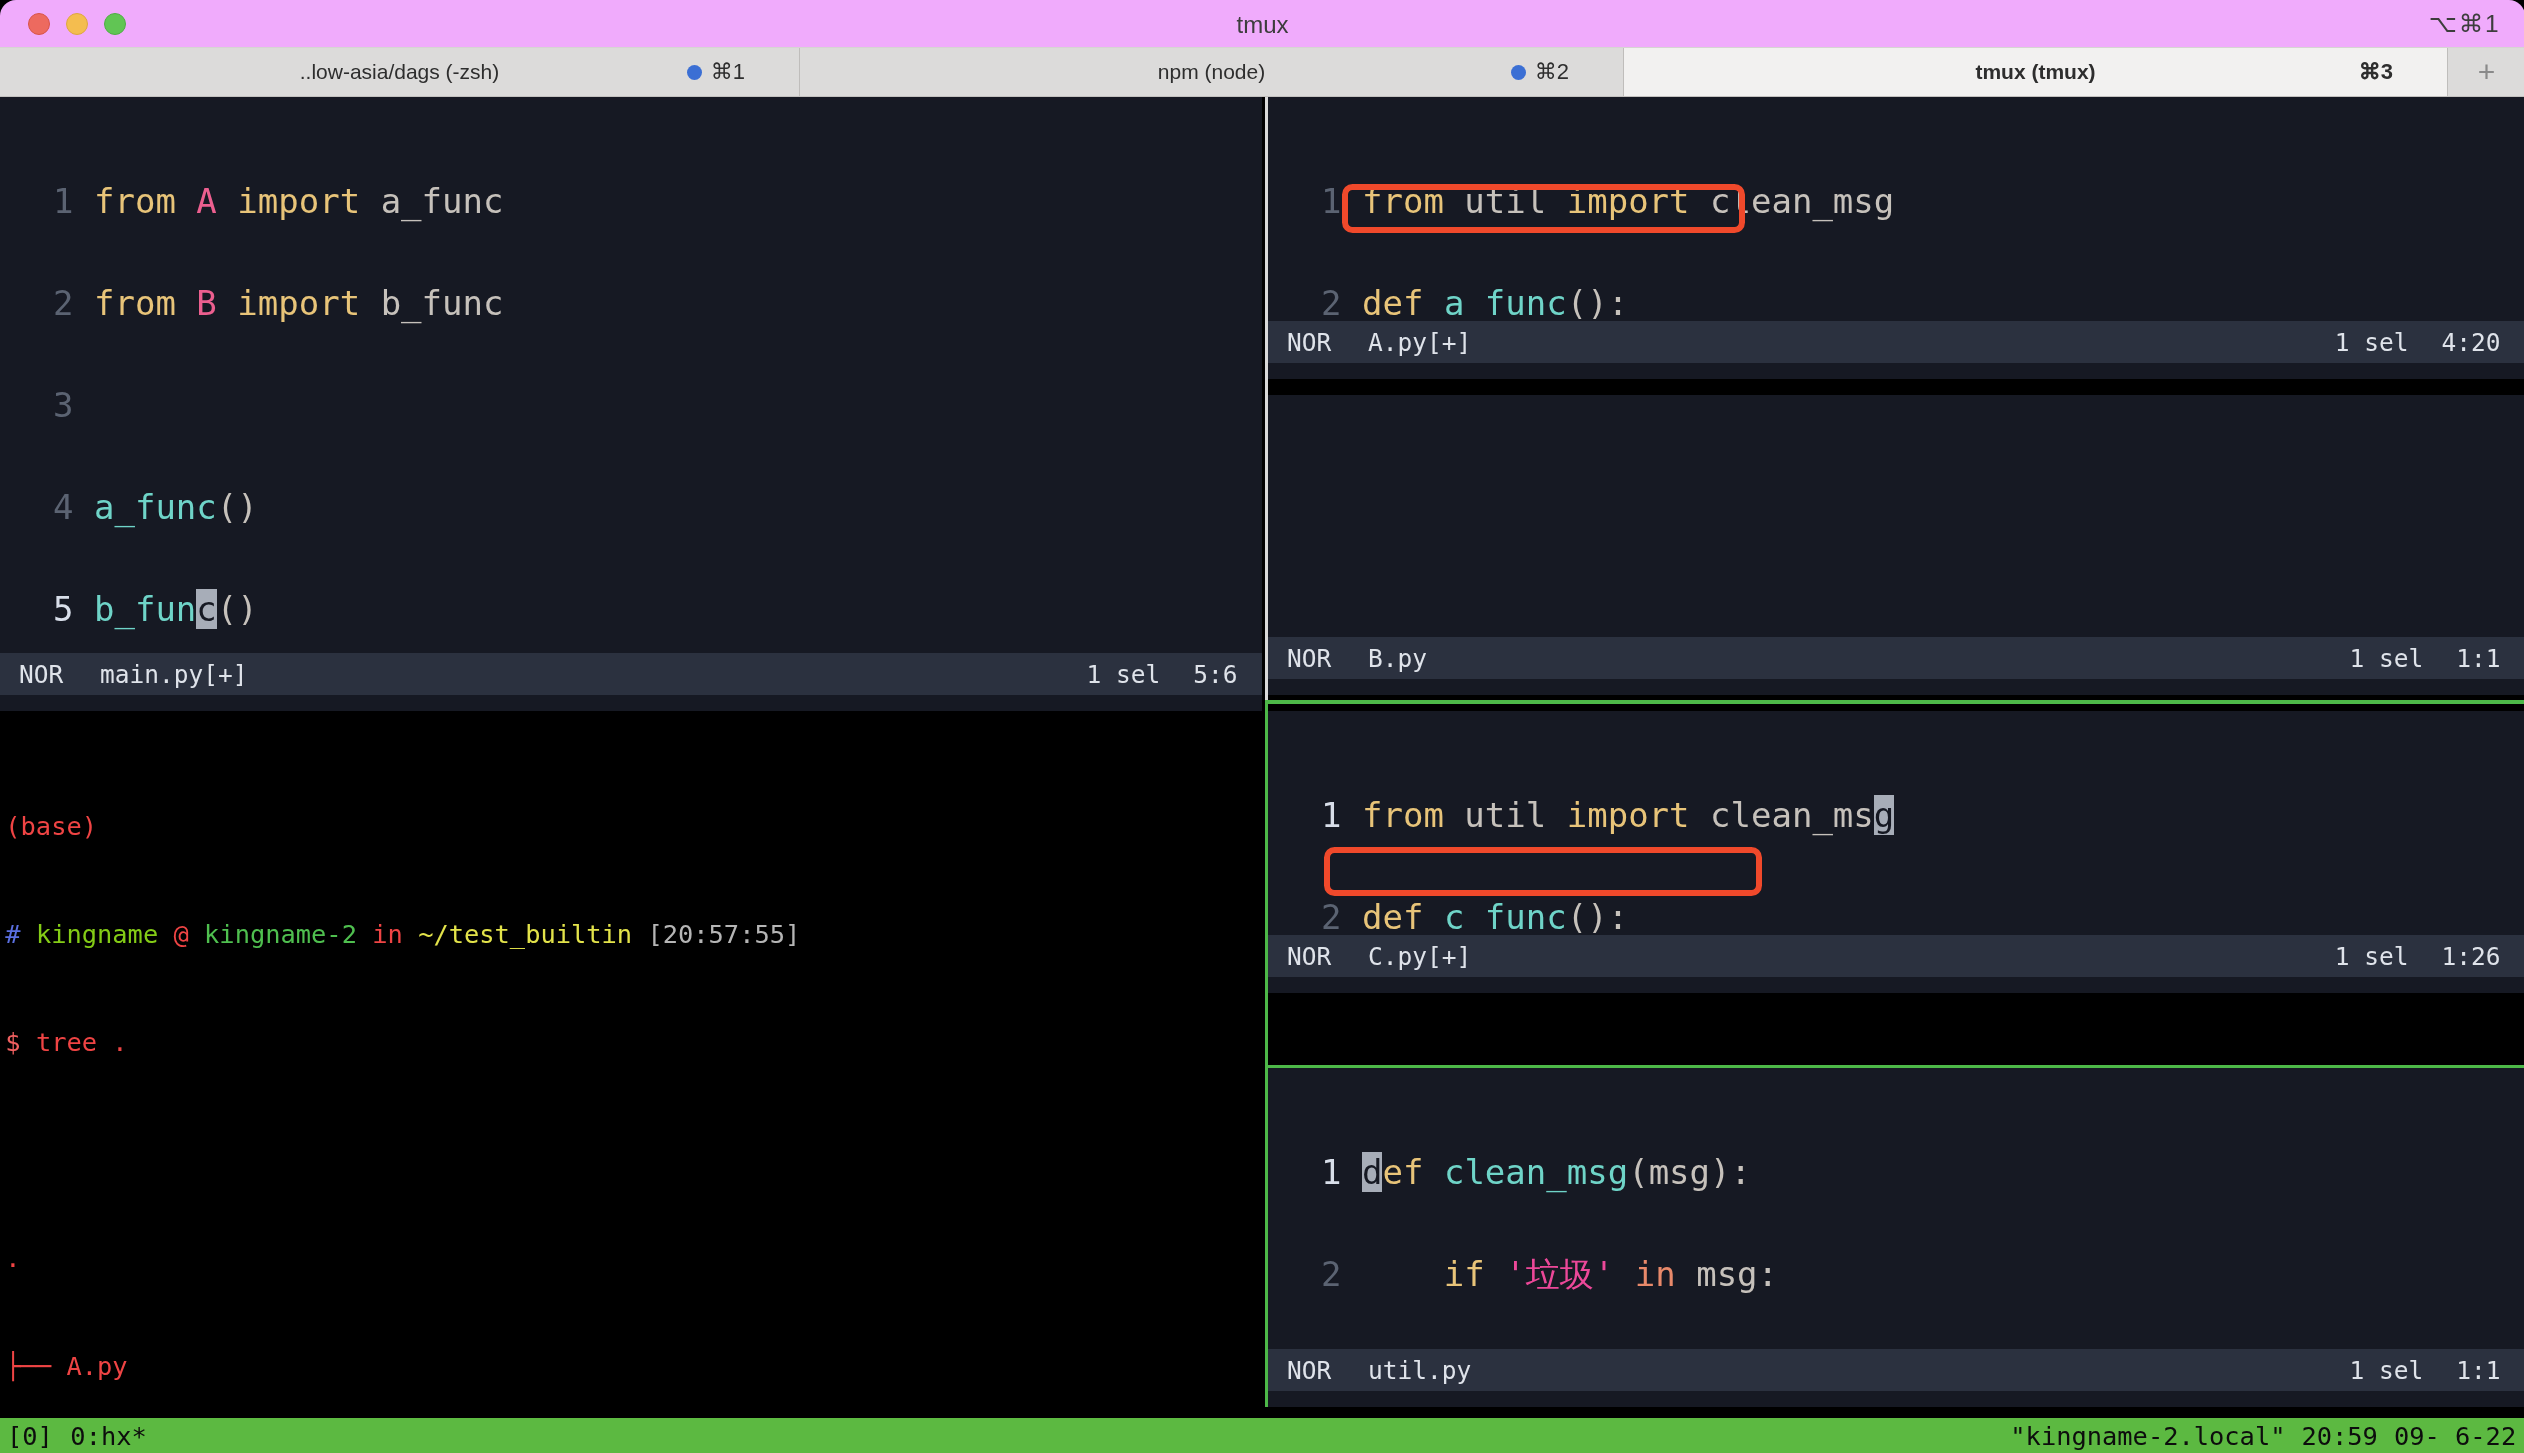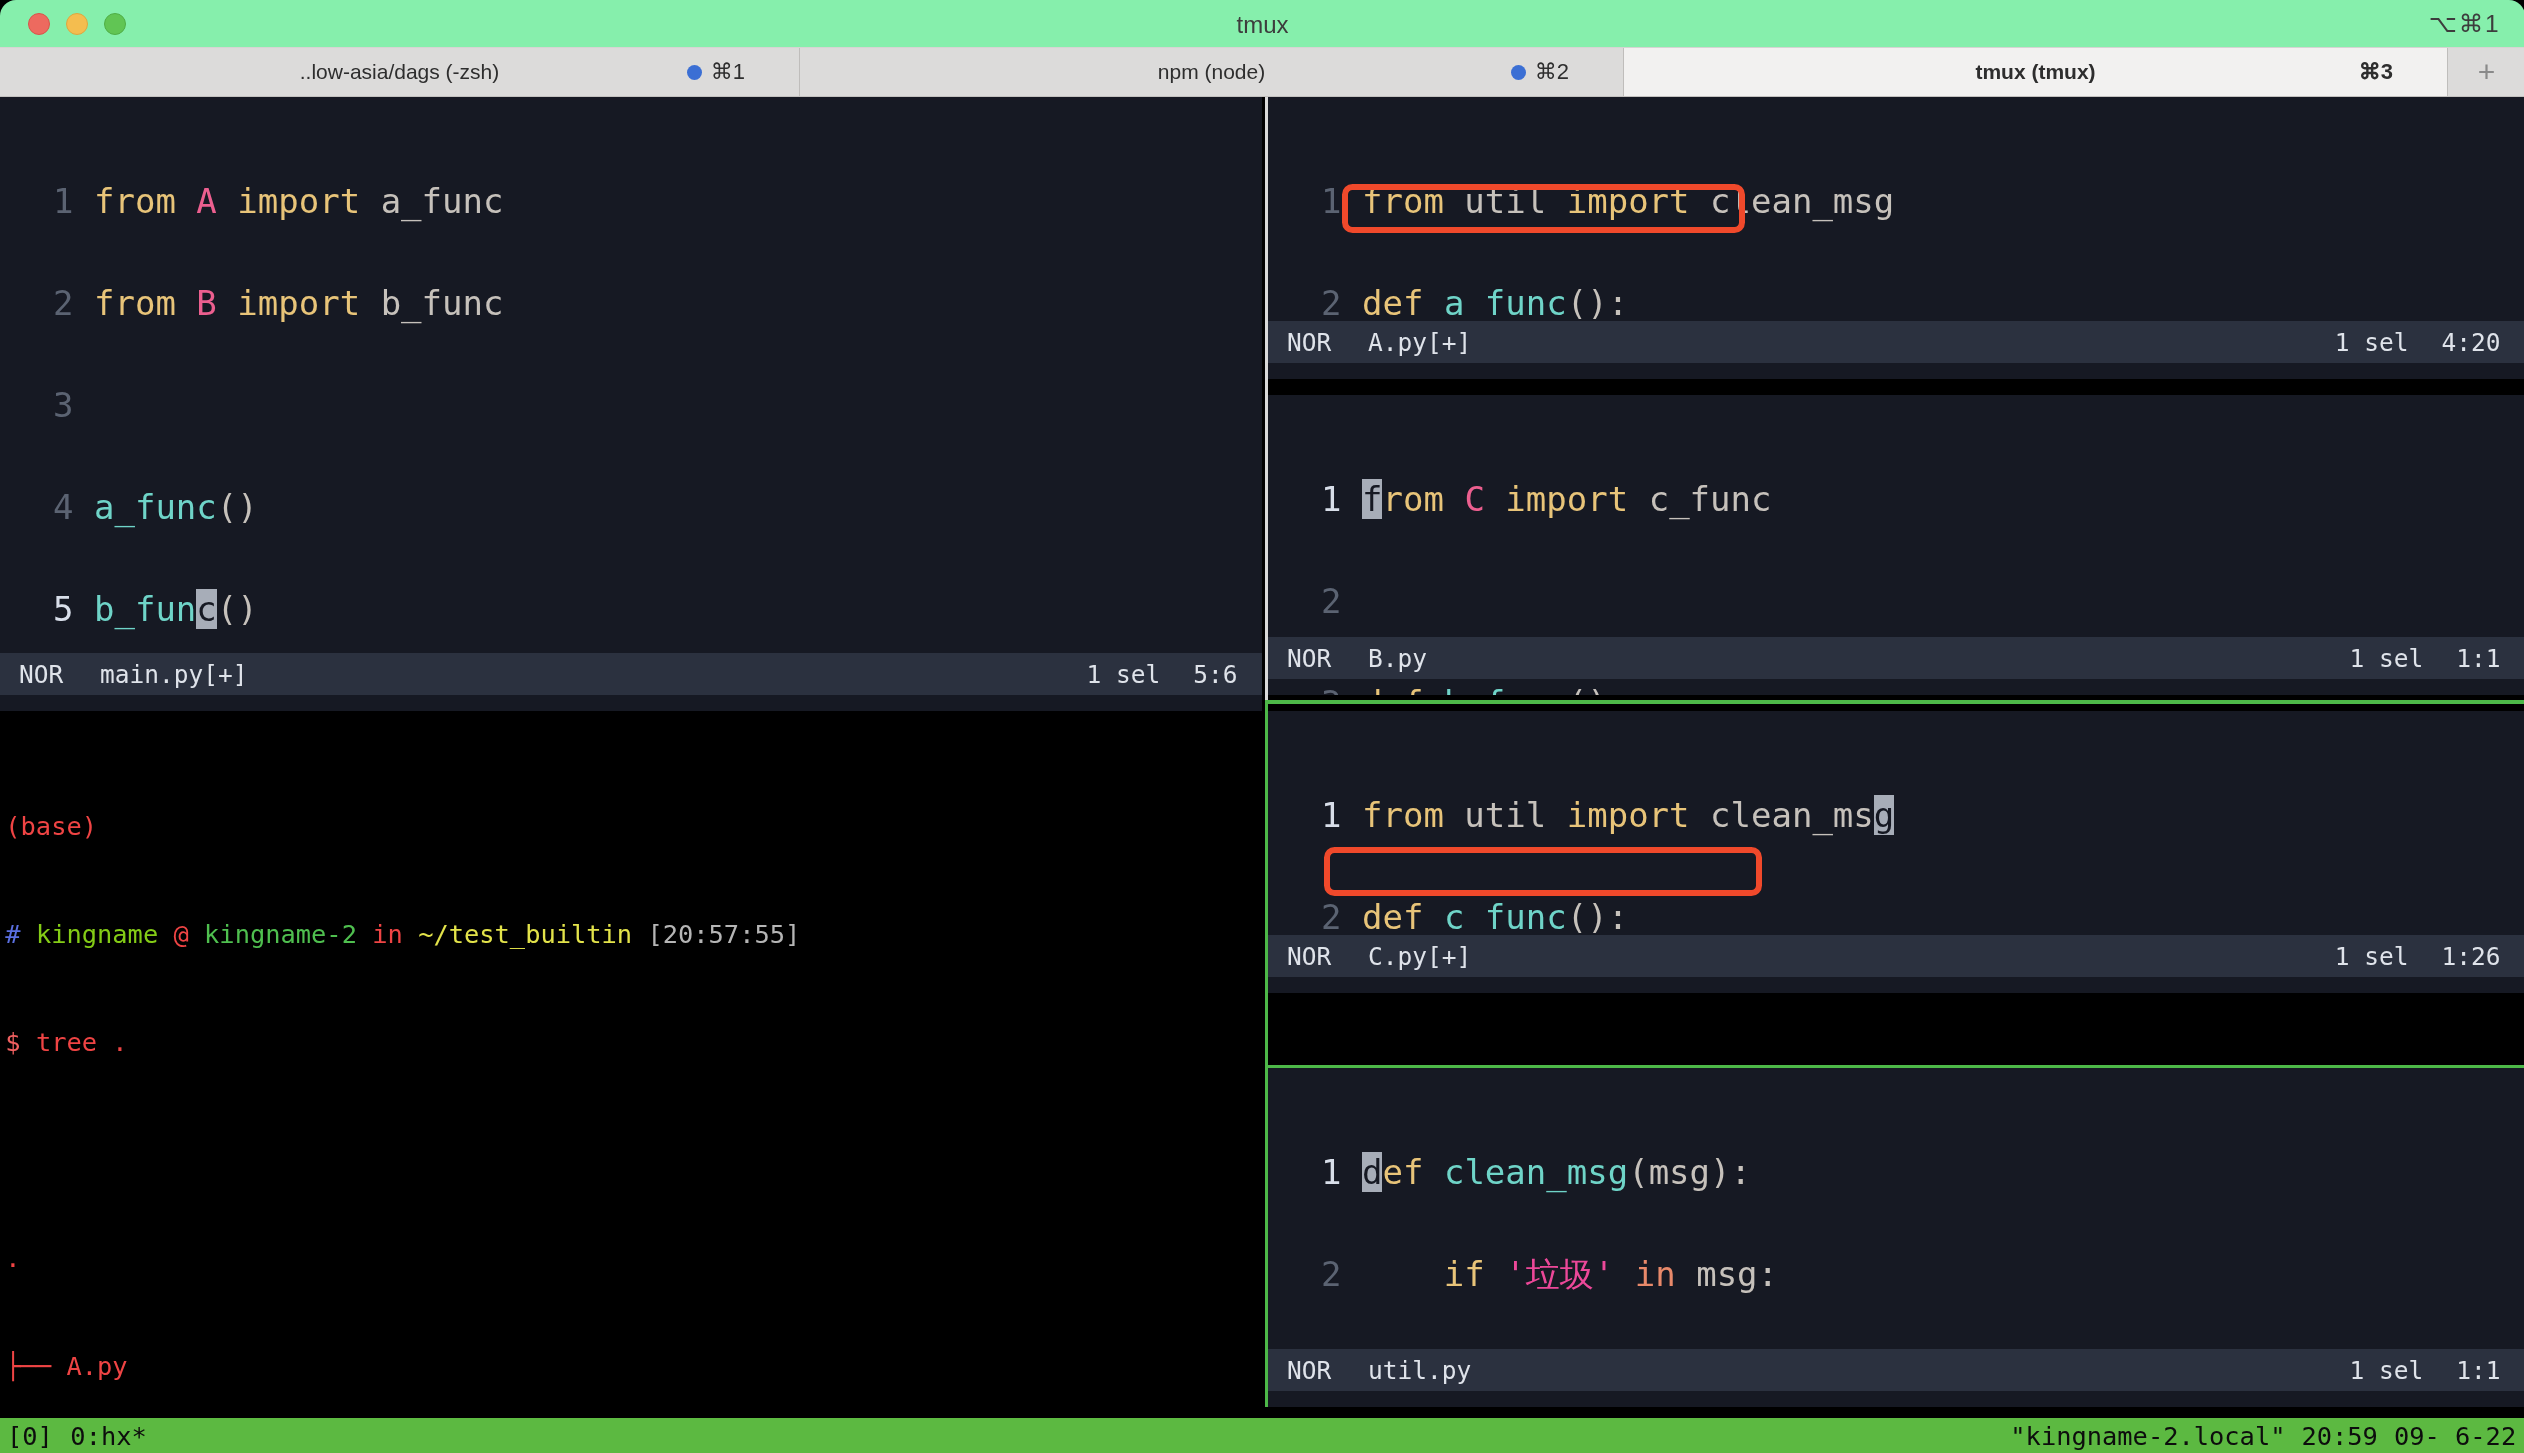--- a/index.html
+++ b/index.html
@@ -6,21 +6,21 @@
   html, body {
     width: 2525px; height: 1454px;
     background: #000;
     font-family: "DejaVu Sans Mono", monospace;
     overflow: hidden;
   }
 
   
   #window-chrome {
     position: absolute; left: 0; top: 0; width: 2525px; height: 48px;
-    background: #86efac;
+    background: #f0abfc;
     border-top-left-radius: 16px; border-top-right-radius: 16px;
     border-bottom: 0.9px solid #d6d4d2;
   }
   #traffic-lights { position: absolute; left: 28px; top: 13px; display: flex; gap: 16px; }
   .light { width: 22px; height: 22px; border-radius: 50%; }
   .light.close { background: #ed6a5f; border: 0.9px solid #d8544a; }
   .light.minimize { background: #f4bd4f; border: 0.9px solid #dea73f; }
   .light.zoom { background: #61c554; border: 0.9px solid #4fae45; }
   #win-title {
     position: absolute; left: 0; right: 0; top: 10.5px; text-align: center;
@@ -224,27 +224,20 @@
       <span class="sl-mode">NOR</span>
       <span class="sl-file">A.py[+]</span>
       <span class="sl-right">
         <span>1 sel</span>
         <span>4:20</span>
       </span>
     </div>
   </div>
 
   <div class="pane editor" style="left:1268px; top:298px; width:1257px; height:300px;">
-    <div class="code" style="position:absolute; left:17.5px; top:19px;">
-      <div><span class="ln cur">1</span> <span class="cursor-block">f</span><span class="kw">rom</span> <span class="mod">C</span> <span class="kw">import</span> <span class="id">c_func</span></div>
-      <div><span class="ln">2</span> </div>
-      <div><span class="ln">3</span> <span class="kw">def</span> <span class="fn">b_func</span><span class="punc">():</span></div>
-      
-      
-    </div>
     <div class="statusline">
       <span class="sl-mode">NOR</span>
       <span class="sl-file">B.py</span>
       <span class="sl-right">
         <span>1 sel</span>
         <span>1:1</span>
       </span>
     </div>
   </div>
 

